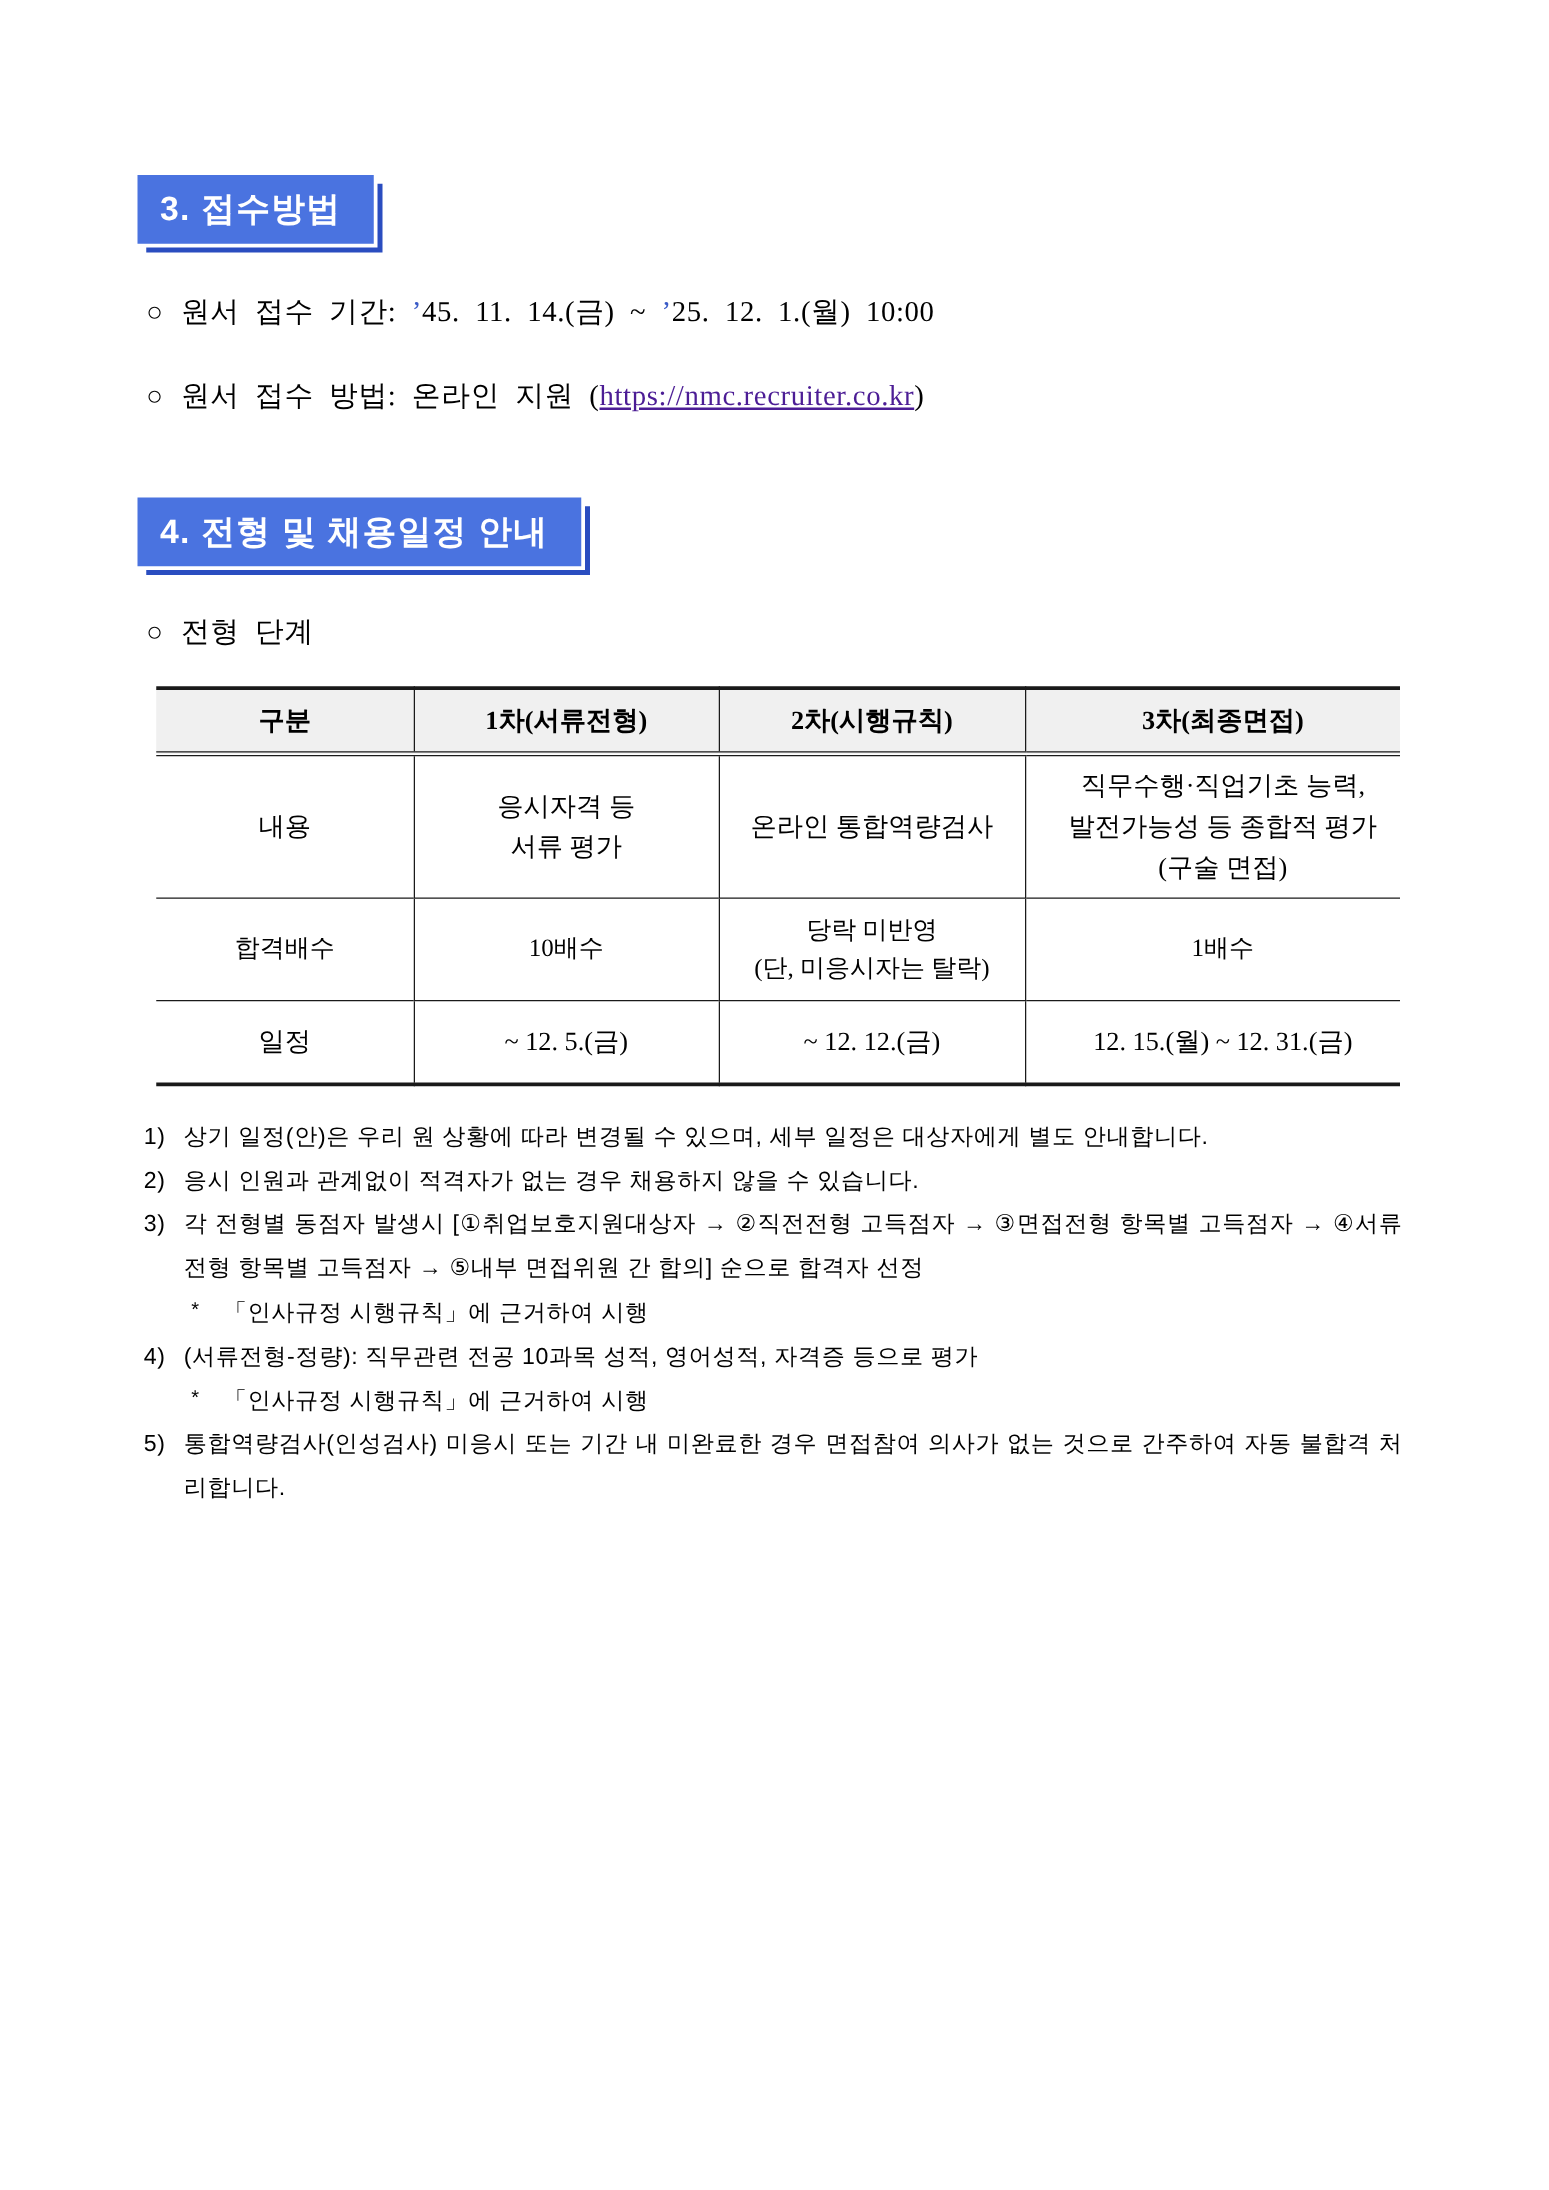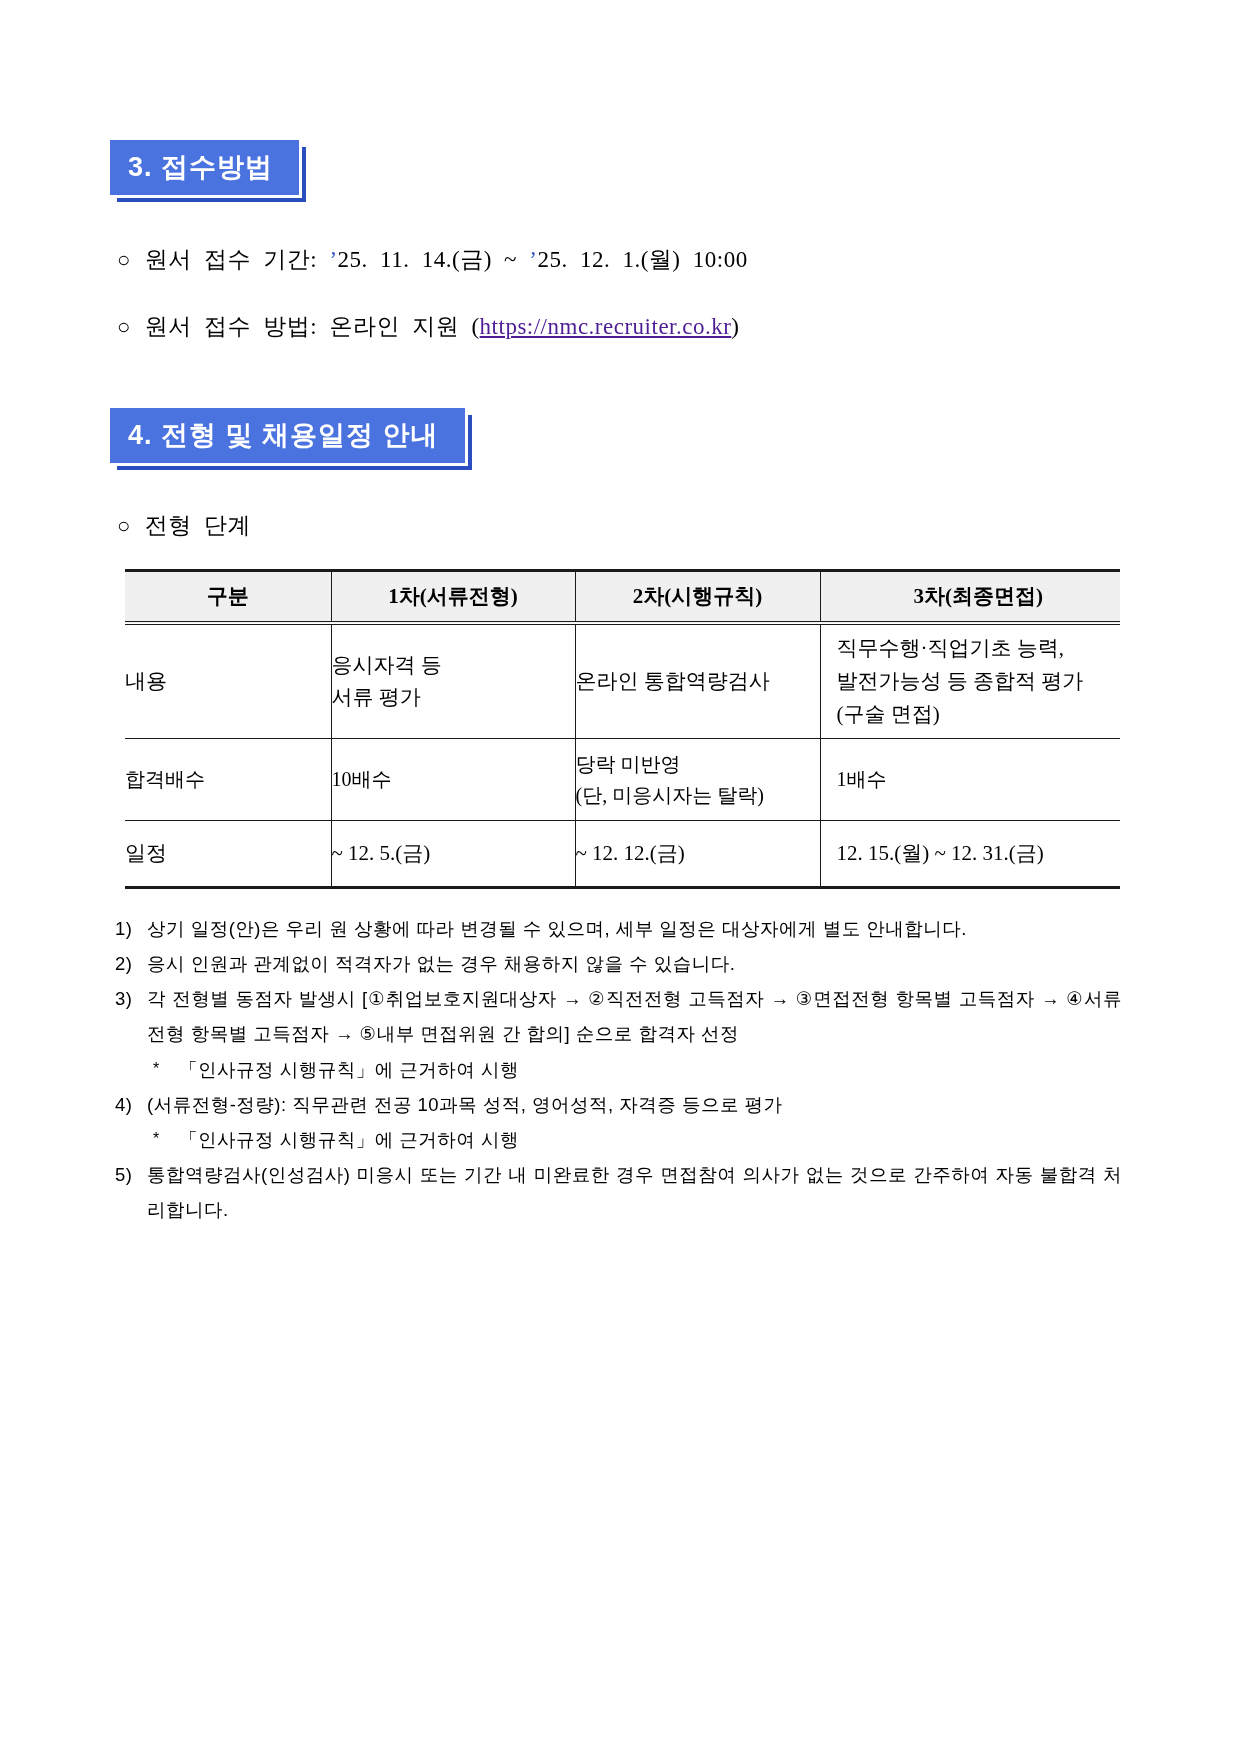--- a/index.html
+++ b/index.html
@@ -20,21 +20,21 @@
     display: inline-block;
     position: relative;
     background: #4a73e0;
     color: #ffffff;
     font-family: "Liberation Sans", "DejaVu Sans", sans-serif;
     font-weight: bold;
     font-size: 27px;
     letter-spacing: 1px;
     padding: 9px 26px 10px 18px;
     box-shadow: 3px 3px 0 #ffffff, 7px 7px 0 #2a4dc0;
-    margin-bottom: 17px;
+    margin-bottom: 7px;
   }
 
   
   .bullet-line {
     font-size: 23px;
     letter-spacing: 0.5px;
     word-spacing: 6px;
     margin-left: 7px;
     display: flex;
     align-items: baseline;
@@ -47,20 +47,21 @@
 
   .sec4 { margin-top: 66px; }
   .stage-bullet { margin-top: 30px; }
 
   
   table.sel-table {
     border-collapse: collapse;
     margin: 28px 0 0 15px;
     width: 995px;
     table-layout: fixed;
+    text-align: center;
     font-size: 21px;
     border-top: 3px solid #1a1a1a;
     border-bottom: 3px solid #1a1a1a;
   }
   .sel-table col.c0 { width: 206px; }
   .sel-table col.c1 { width: 244px; }
   .sel-table col.c2 { width: 245px; }
   .sel-table col.c3 { width: 300px; }
   .sel-table th {
     background: #f0f0f0;
@@ -102,21 +103,21 @@
 <div class="page">
 
   
   <div class="title-box">
     <span>3. 접수방법</span>
   </div>
 
   
   <div class="bullet-line b1">
     <span class="circle">○</span>
-    <span><span>원서 접수 기간: </span><span class="apos">’</span><span>25. 11. 14.(금) ~ </span><span class="apos">’</span><span>25. 12. 1.(월) 10:00</span></span>
+    <span><span>원서 접수 기간: </span><span class="apos">’</span><span>45. 11. 14.(금) ~ </span><span class="apos">’</span><span>25. 12. 1.(월) 10:00</span></span>
   </div>
 
   
   <div class="bullet-line b2">
     <span class="circle">○</span>
     <span><span>원서 접수 방법: 온라인 지원 (</span><a href="#" class="url-link">https://nmc.recruiter.co.kr</a><span>)</span></span>
   </div>
 
   
   <div class="title-box sec4">

